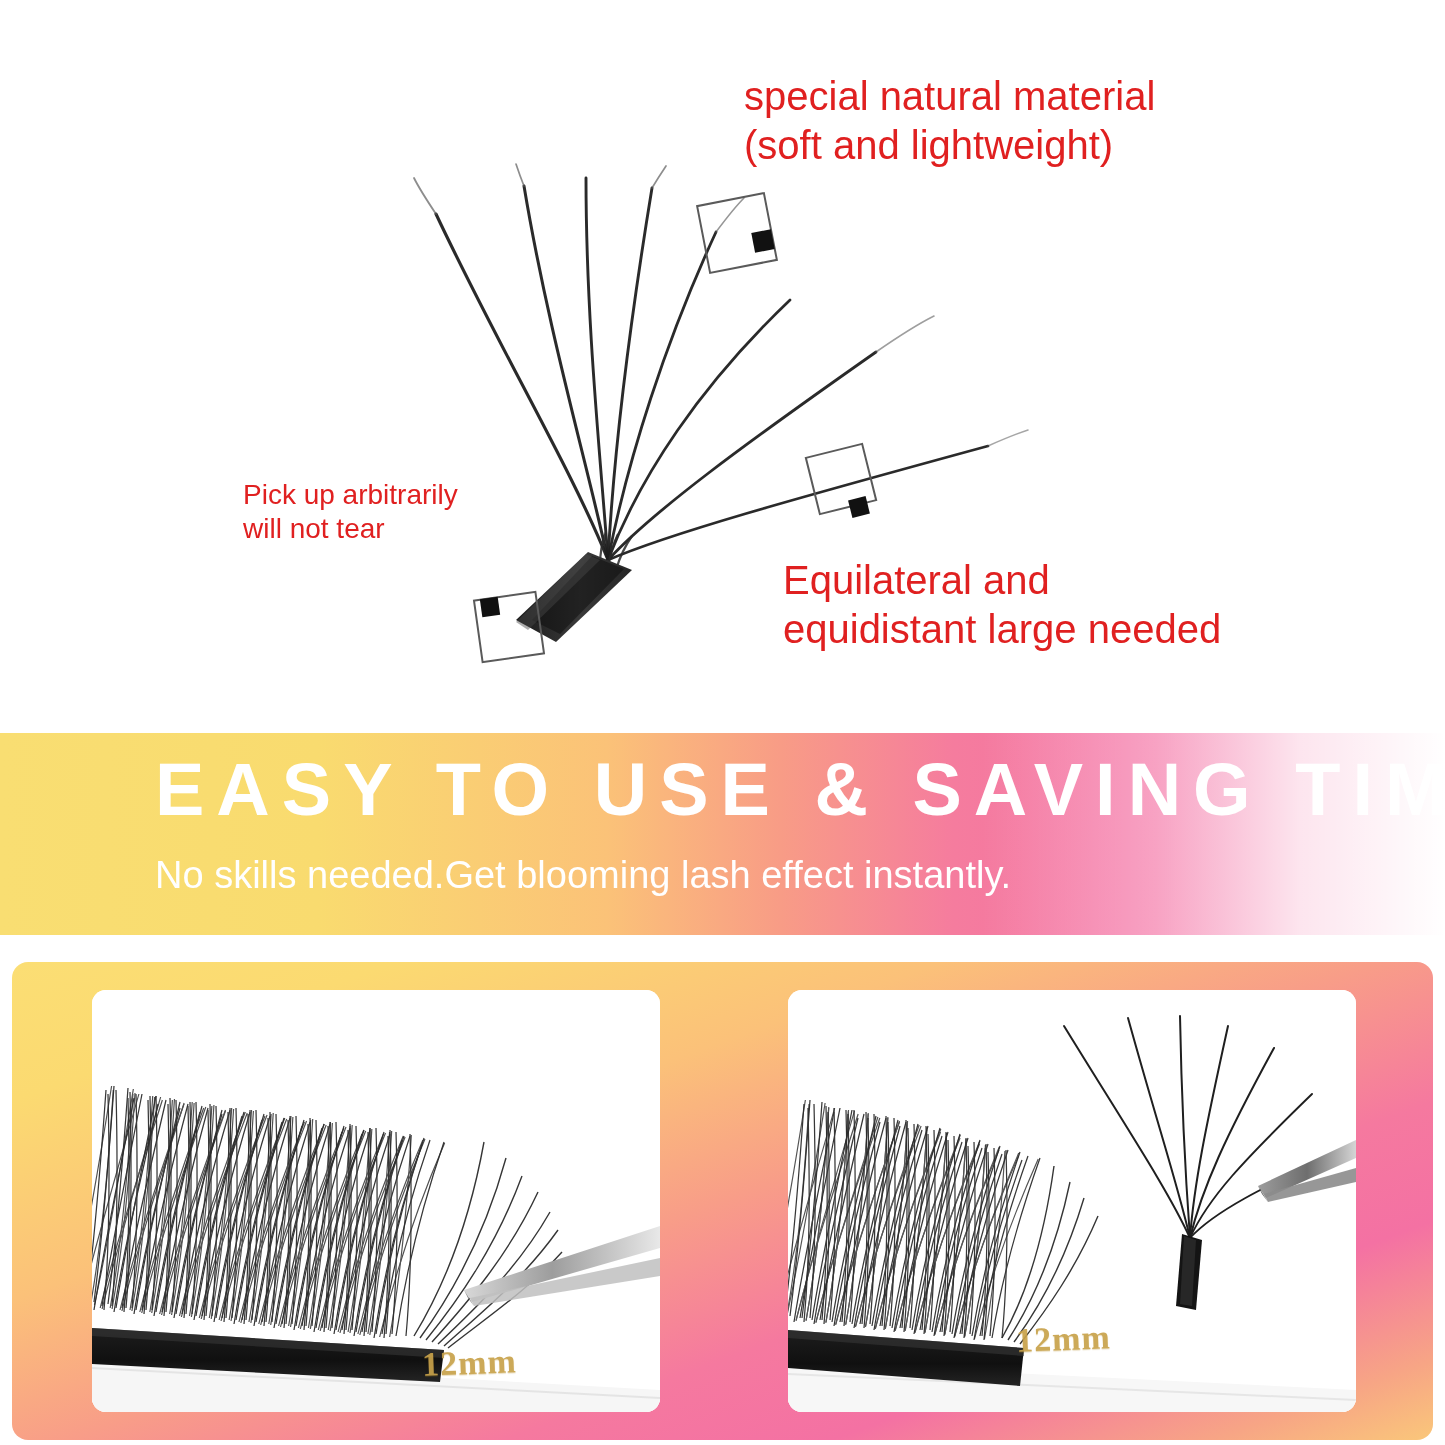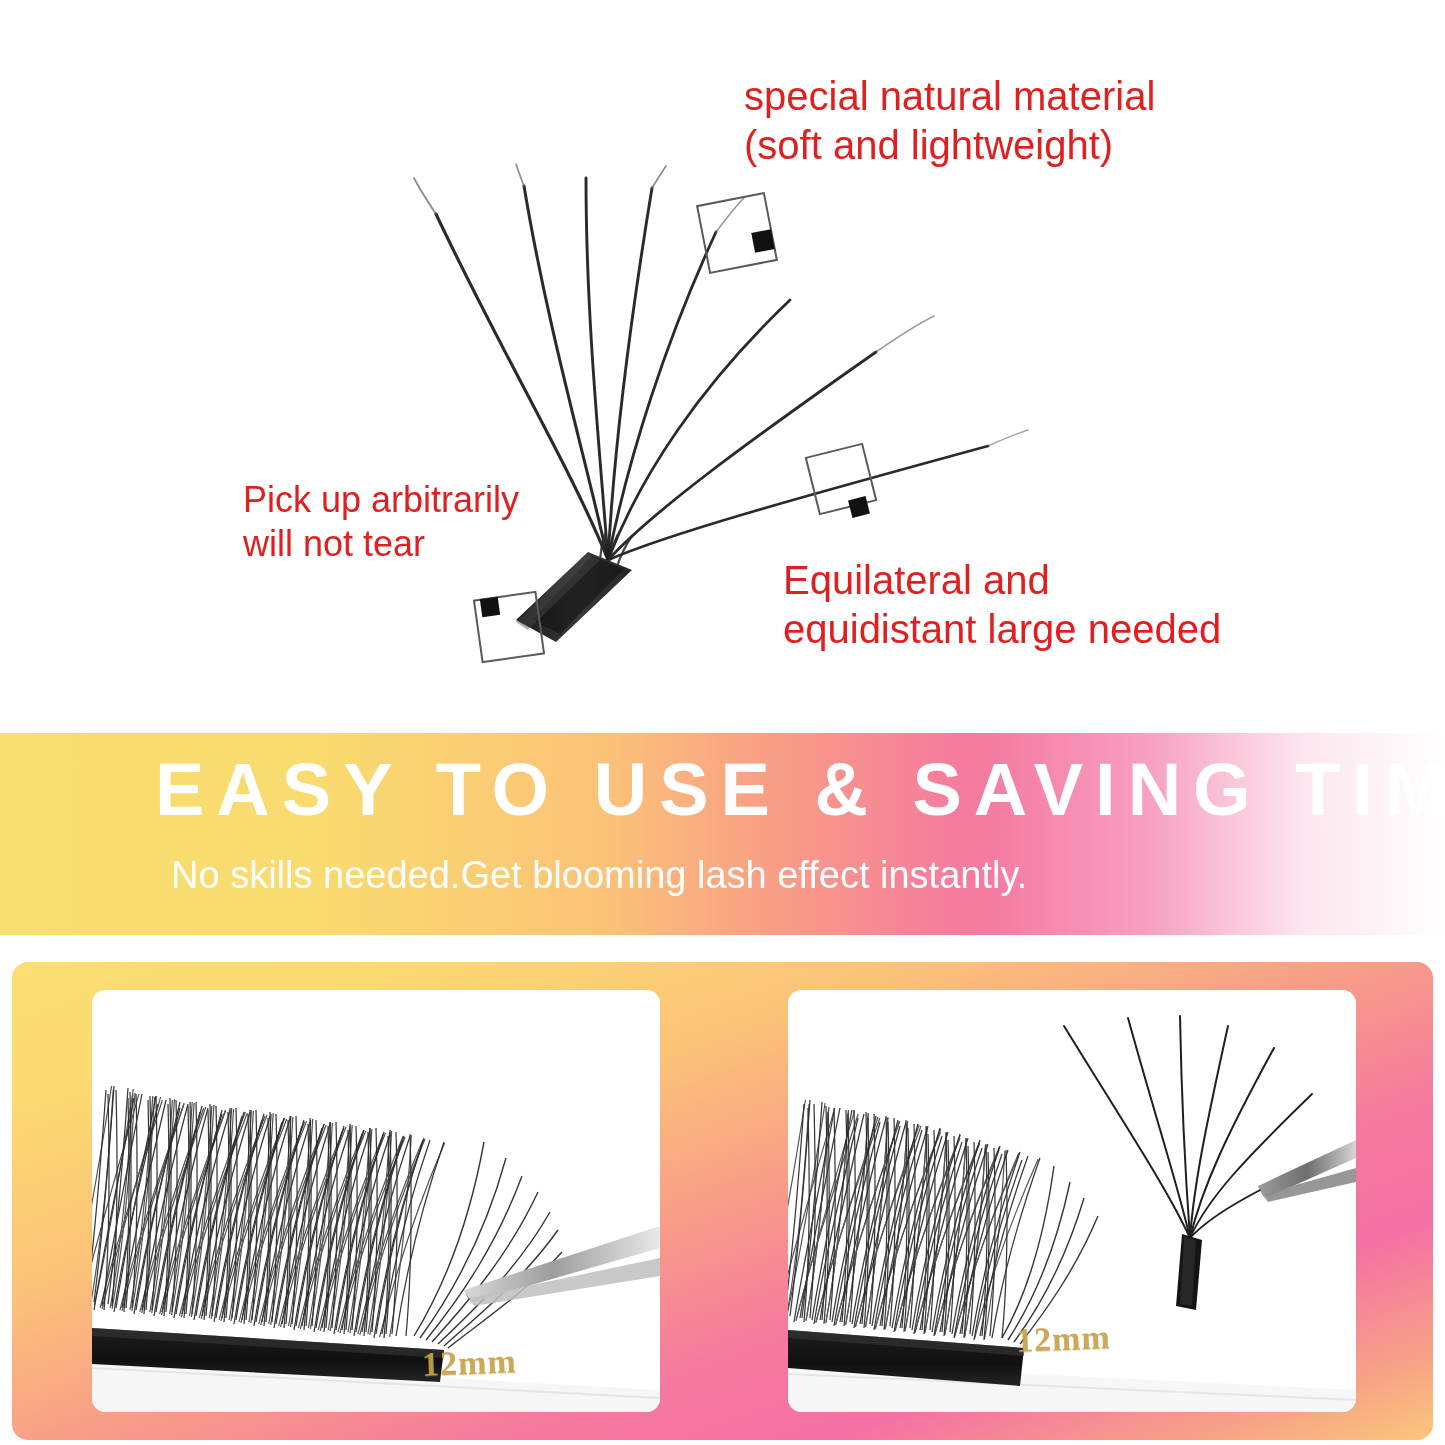--- a/index.html
+++ b/index.html
@@ -40,21 +40,21 @@
   }
   .callout-material {
     left: 744px;
     top: 72px;
     font-size: 40px;
     text-align: left;
   }
   .callout-pick {
     left: 243px;
     top: 478px;
-    font-size: 36px;
+    font-size: 28px;
     text-align: left;
   }
   .callout-equi {
     left: 783px;
     top: 556px;
     font-size: 40px;
     text-align: left;
   }
 
   
@@ -94,21 +94,20 @@
   }
   .banner-sub {
     position: absolute;
     left: 155px;
     top: 121px;
     font-size: 38px;
     font-weight: 400;
     color: #ffffff;
     letter-spacing: 0px;
     white-space: nowrap;
-    margin-left: 16px;
   }
 
   
   .photo-panel {
     position: absolute;
     left: 12px;
     top: 962px;
     width: 1421px;
     height: 478px;
     border-radius: 16px;

